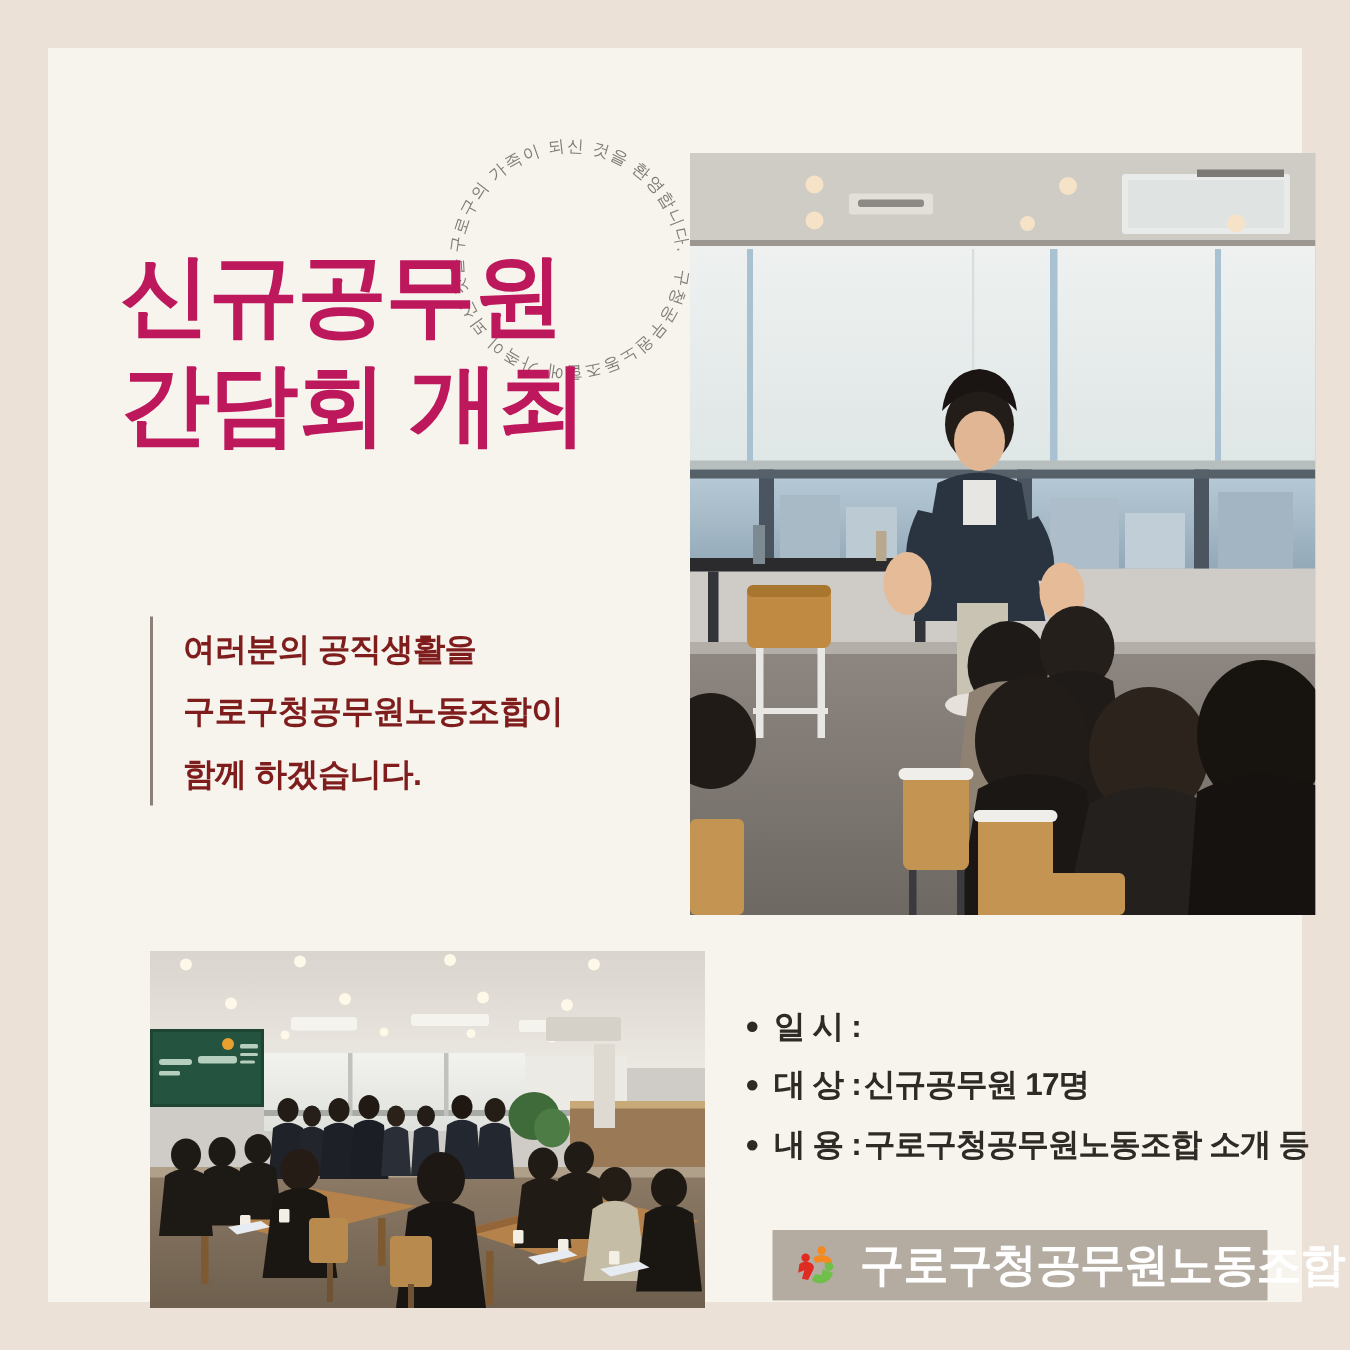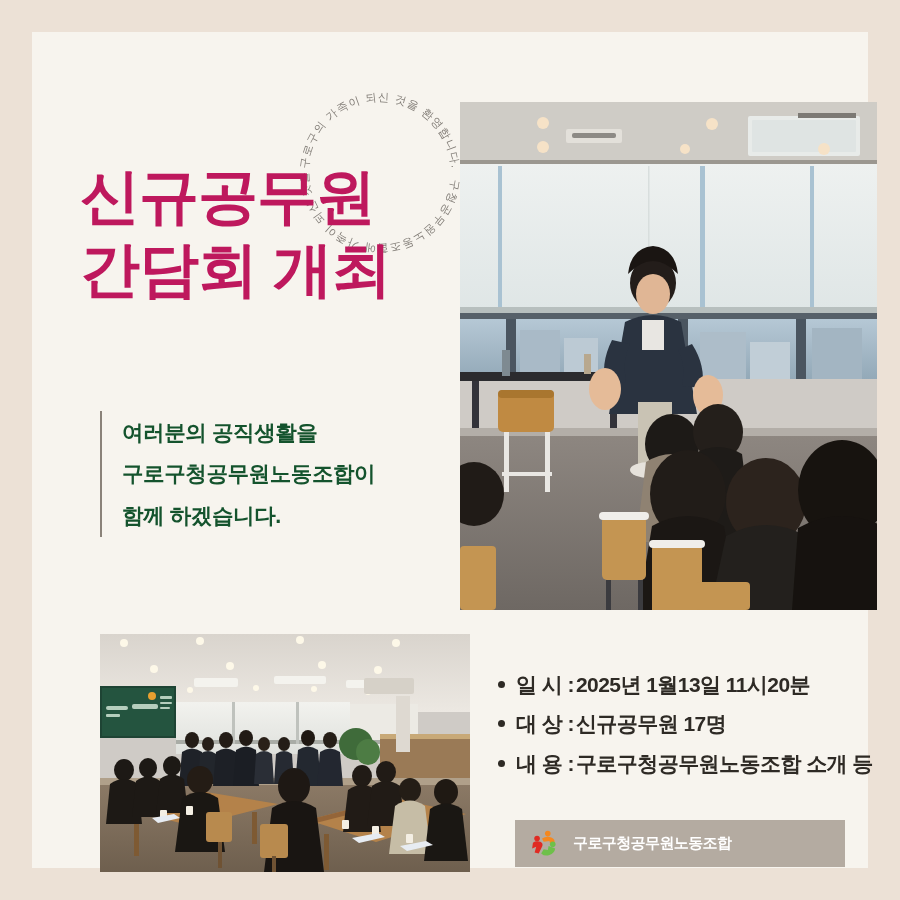--- a/index.html
+++ b/index.html
@@ -70,21 +70,21 @@
     display: flex;
     align-items: stretch;
   }
   .subtitle-rule {
     width: 2px;
     background: #8a8279;
     flex: 0 0 2px;
     margin-right: 20px;
   }
   .subtitle {
-    color: #14532d;
+    color: #7f1d1d;
     font-size: 21.5px;
     line-height: 1.92;
     font-weight: 700;
     letter-spacing: -0.4px;
     white-space: pre-line;
     padding-top: 2px;
   }
 
   
   .photo {
@@ -154,21 +154,21 @@
   }
   .logo-mark {
     flex: 0 0 auto;
     width: 33px;
     height: 33px;
     margin-right: 12px;
   }
   .logo-mark svg { display: block; width: 100%; height: 100%; }
   .logo-text {
     color: #ffffff;
-    font-size: 15px;
+    font-size: 30px;
     font-weight: 700;
     letter-spacing: -0.6px;
     white-space: pre;
   }
 </style>
 </head>
 <body>
 
 <div class="poster">
   <div class="inner-panel">
@@ -431,21 +431,20 @@
         <rect x="118" y="208" width="4" height="26" fill="#6f5233"></rect>
         <rect x="160" y="190" width="28" height="34" rx="3" fill="#b88a4e"></rect>
         <rect x="172" y="222" width="4" height="16" fill="#6f5233"></rect>
       </svg>
     </div>
 
     <div class="info-list">
       <div class="info-item">
         <span class="info-bullet"></span>
         <span class="info-label">일 시 :</span>
-        <span class="info-value">2025년 1월13일 11시20분</span>
       </div>
       <div class="info-item">
         <span class="info-bullet"></span>
         <span class="info-label">대 상 :</span>
         <span class="info-value">신규공무원 17명</span>
       </div>
       <div class="info-item">
         <span class="info-bullet"></span>
         <span class="info-label">내 용 :</span>
         <span class="info-value">구로구청공무원노동조합 소개 등</span>

